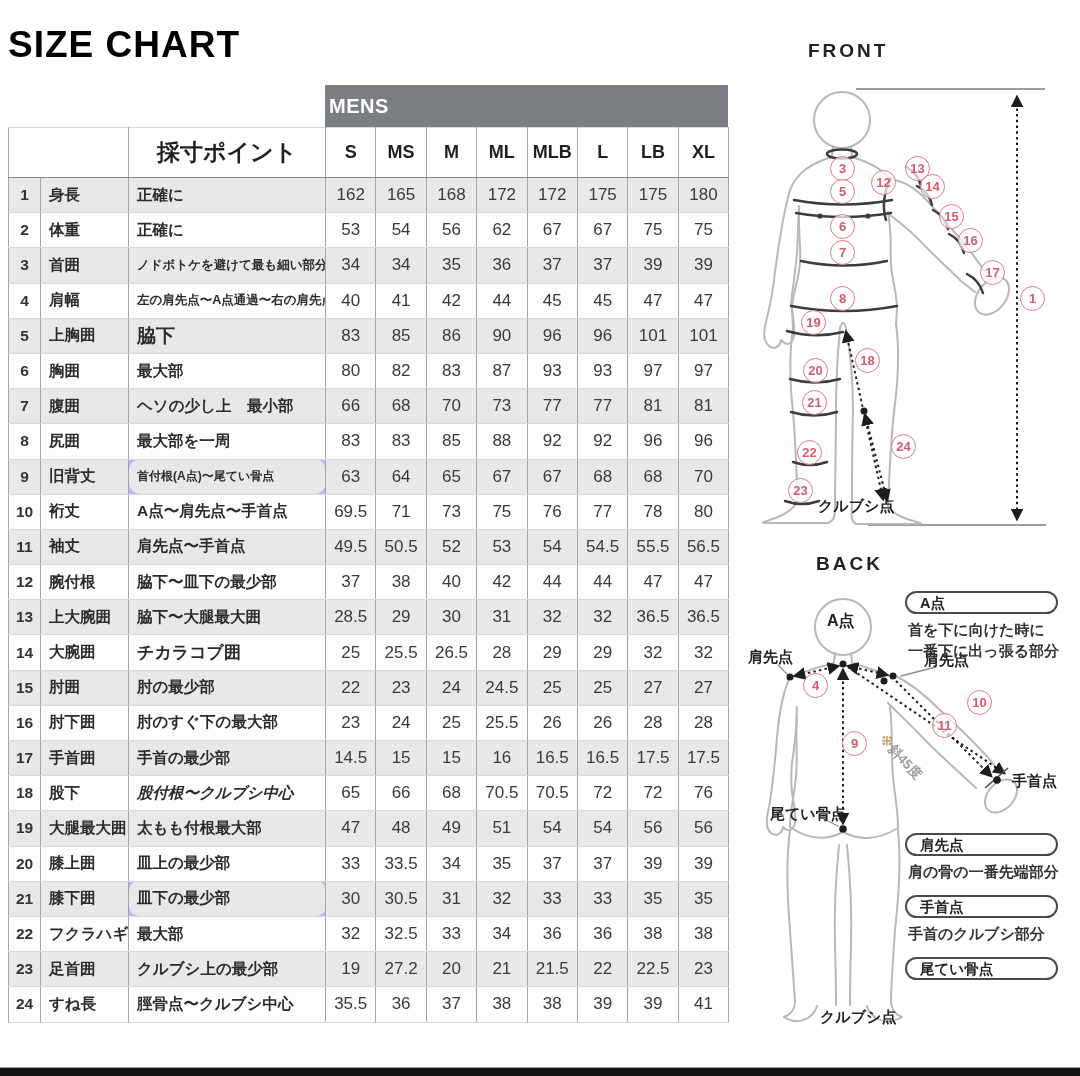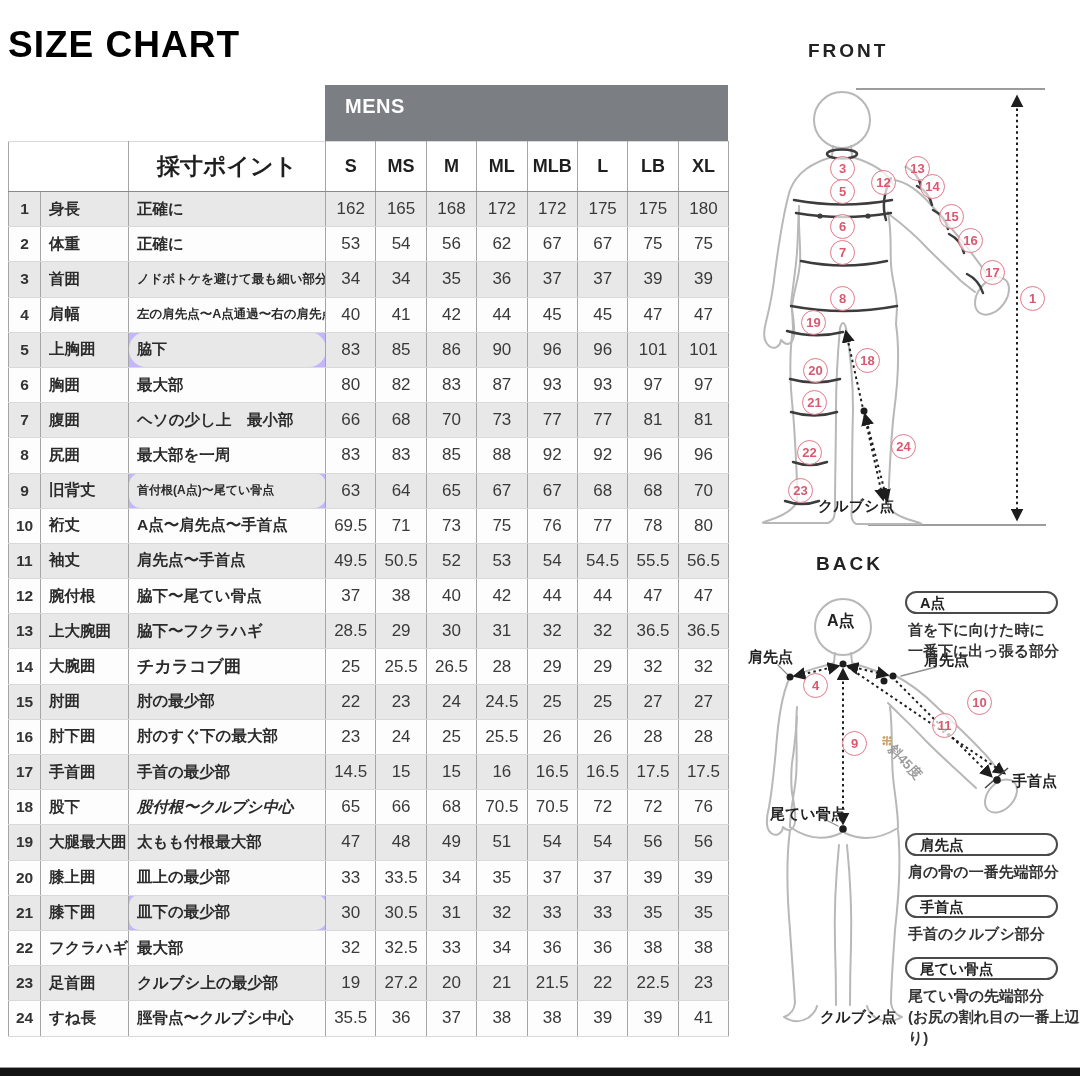--- a/index.html
+++ b/index.html
@@ -9,22 +9,22 @@
     color:#222;
   }
   .page-title {
     position:absolute; left:8px; top:24px; font-size:37px; font-weight:900;
     letter-spacing:1px; color:#000000;
   }
 
   
   .table-wrap { position:absolute; left:8px; top:85px; width:720px; }
   .mens-bar {
-    margin-left:317px; width:403px; height:56px; background:#7b7e82; color:#fff;
-    font-weight:700; font-size:20px; line-height:42px; padding-left:20px;
+    margin-left:317px; width:403px; height:42px; background:#7b7e82; color:#fff;
+    font-weight:700; font-size:20px; line-height:42px; padding-left:4px;
     box-sizing:border-box; letter-spacing:0.5px;
   }
   table.size-table {
     border-collapse:collapse; table-layout:fixed; width:720px;
     border:1.5px solid #4f4f4f; background:#c4b5fd;
   }
   .size-table th, .size-table td {
     border-left:1px solid #a3a6a9; border-right:1px solid #a3a6a9;
     border-top:1px solid #d9d9d9; border-bottom:1px solid #d9d9d9;
     padding:0; box-sizing:border-box; overflow:hidden;
@@ -160,21 +160,21 @@
           <td class="value-cell">42</td>
           <td class="value-cell">44</td>
           <td class="value-cell">45</td>
           <td class="value-cell">45</td>
           <td class="value-cell">47</td>
           <td class="value-cell">47</td>
         </tr>
         <tr>
           <td class="num-cell">5</td>
           <td class="label-cell">上胸囲</td>
-          <td class="point-cell" style="font-size: 15px; border-radius: 17px;">脇下</td>
+          <td class="point-cell" style="font-size: 19px;">脇下</td>
           <td class="value-cell">83</td>
           <td class="value-cell">85</td>
           <td class="value-cell">86</td>
           <td class="value-cell">90</td>
           <td class="value-cell">96</td>
           <td class="value-cell">96</td>
           <td class="value-cell">101</td>
           <td class="value-cell">101</td>
         </tr>
         <tr>
@@ -251,34 +251,34 @@
           <td class="value-cell">52</td>
           <td class="value-cell">53</td>
           <td class="value-cell">54</td>
           <td class="value-cell">54.5</td>
           <td class="value-cell">55.5</td>
           <td class="value-cell">56.5</td>
         </tr>
         <tr>
           <td class="num-cell">12</td>
           <td class="label-cell">腕付根</td>
-          <td class="point-cell" style="font-size: 15.5px;">脇下〜尾てい骨点</td>
+          <td class="point-cell" style="font-size: 15.5px;">脇下〜皿下の最少部</td>
           <td class="value-cell">37</td>
           <td class="value-cell">38</td>
           <td class="value-cell">40</td>
           <td class="value-cell">42</td>
           <td class="value-cell">44</td>
           <td class="value-cell">44</td>
           <td class="value-cell">47</td>
           <td class="value-cell">47</td>
         </tr>
         <tr>
           <td class="num-cell">13</td>
           <td class="label-cell">上大腕囲</td>
-          <td class="point-cell" style="font-size: 15.5px;">脇下〜フクラハギ</td>
+          <td class="point-cell" style="font-size: 15.5px;">脇下〜大腿最大囲</td>
           <td class="value-cell">28.5</td>
           <td class="value-cell">29</td>
           <td class="value-cell">30</td>
           <td class="value-cell">31</td>
           <td class="value-cell">32</td>
           <td class="value-cell">32</td>
           <td class="value-cell">36.5</td>
           <td class="value-cell">36.5</td>
         </tr>
         <tr>
@@ -581,17 +581,15 @@
   <span class="jp angle-note" style="left:148px;top:186px;"><span class="ref-mark">※</span><span>斜45度</span></span>
 
   <div class="pill" style="left:165px;top:46px;">A点</div>
   <div class="callout-desc" style="left:168px;top:74px;">首を下に向けた時に
 一番下に出っ張る部分</div>
   <div class="pill" style="left:165px;top:288px;">肩先点</div>
   <div class="callout-desc" style="left:168px;top:316px;">肩の骨の一番先端部分</div>
   <div class="pill" style="left:165px;top:350px;">手首点</div>
   <div class="callout-desc" style="left:168px;top:378px;">手首のクルブシ部分</div>
   <div class="pill" style="left:165px;top:412px;">尾てい骨点</div>
-  <div class="callout-desc" style="left:168px;top:440px;">尾てい骨の先端部分
-(お尻の割れ目の一番上辺り)</div>
 </div>
 
 <div class="bottom-bar"></div>
 
 </body></html>

